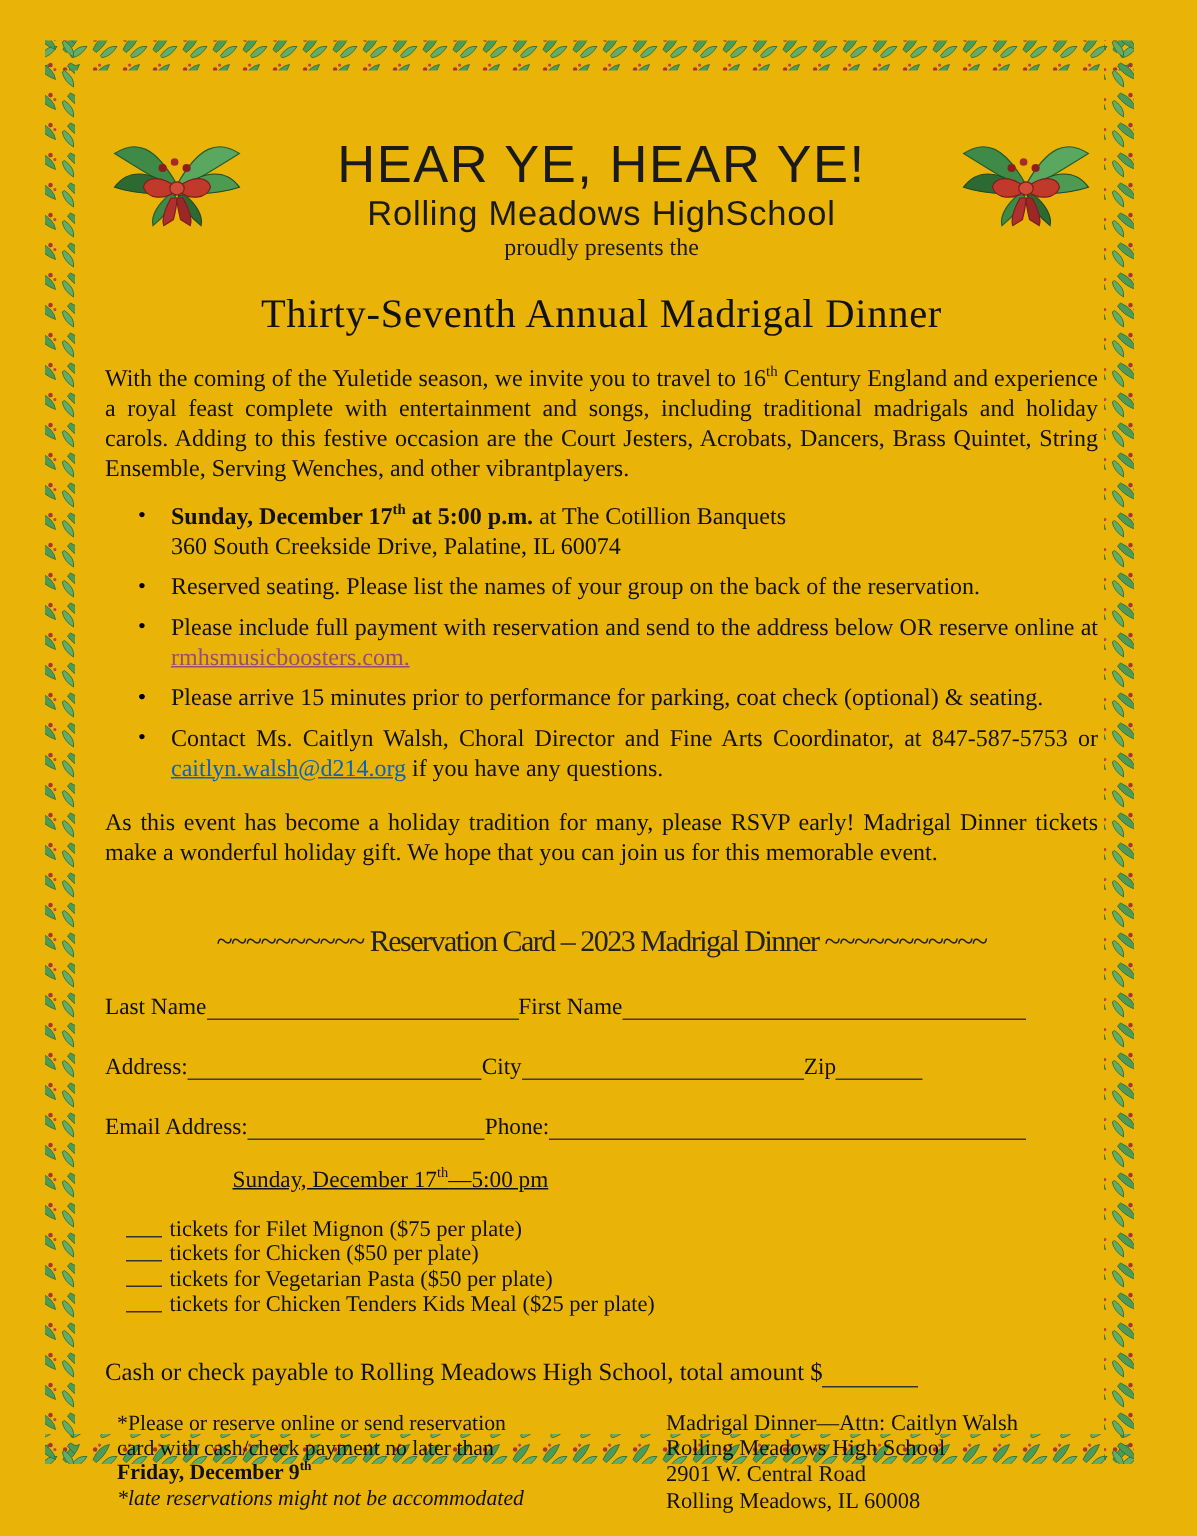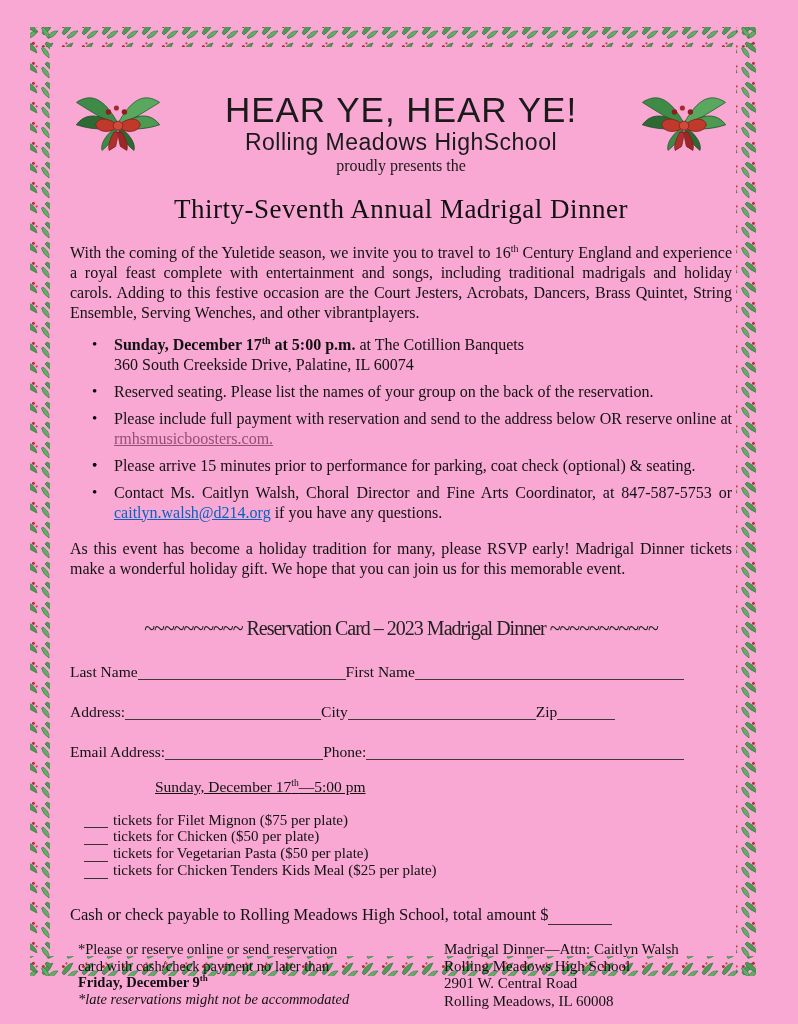--- a/index.html
+++ b/index.html
@@ -3,21 +3,21 @@
 <meta charset="utf-8">
 <style>
   * { box-sizing: border-box; margin: 0; padding: 0; }
   html, body { background: #ffffff; }
   body { font-family: "Liberation Serif", serif; color: #111; }
 
   .page {
     position: relative;
     width: 798px;
     height: 1024px;
-    background: #f9a8d4;
+    background: #eab308;
     overflow: hidden;
     padding-left: 32px;
   }
 
   .holly-frame {
     position: absolute;
     inset: 0;
     width: 798px;
     height: 1024px;
     pointer-events: none;
@@ -90,21 +90,21 @@
   }
   .blank-grow { flex: 1 1 auto; }
 
   .session {
     margin-top: 18px; margin-left: 85px;
     font-size: 15.5px; text-decoration: underline;
     display: inline-block;
   }
 
   .tickets { margin-top: 16px; margin-left: 14px; list-style: none; }
-  .tickets li { font-size: 15px; line-height: 1.12; display: flex; align-items: flex-end; }
+  .tickets li { font-size: 15px; line-height: 1.12; display: flex; }
   .ticket-blank {
     display: inline-block; width: 24px; height: 13px;
     border-bottom: 1.4px solid #333; margin-right: 5px; flex: 0 0 auto;
   }
 
   .total-line { margin-top: 26px; font-size: 16.5px; display: flex; align-items: flex-end; }
   .total-blank { display: inline-block; width: 64px; height: 15px; border-bottom: 1px solid #333; }
 
   .foot { display: flex; margin-top: 16px; }
   .foot-left { width: 332px; font-size: 14.5px; line-height: 1.15; padding-left: 8px; }

